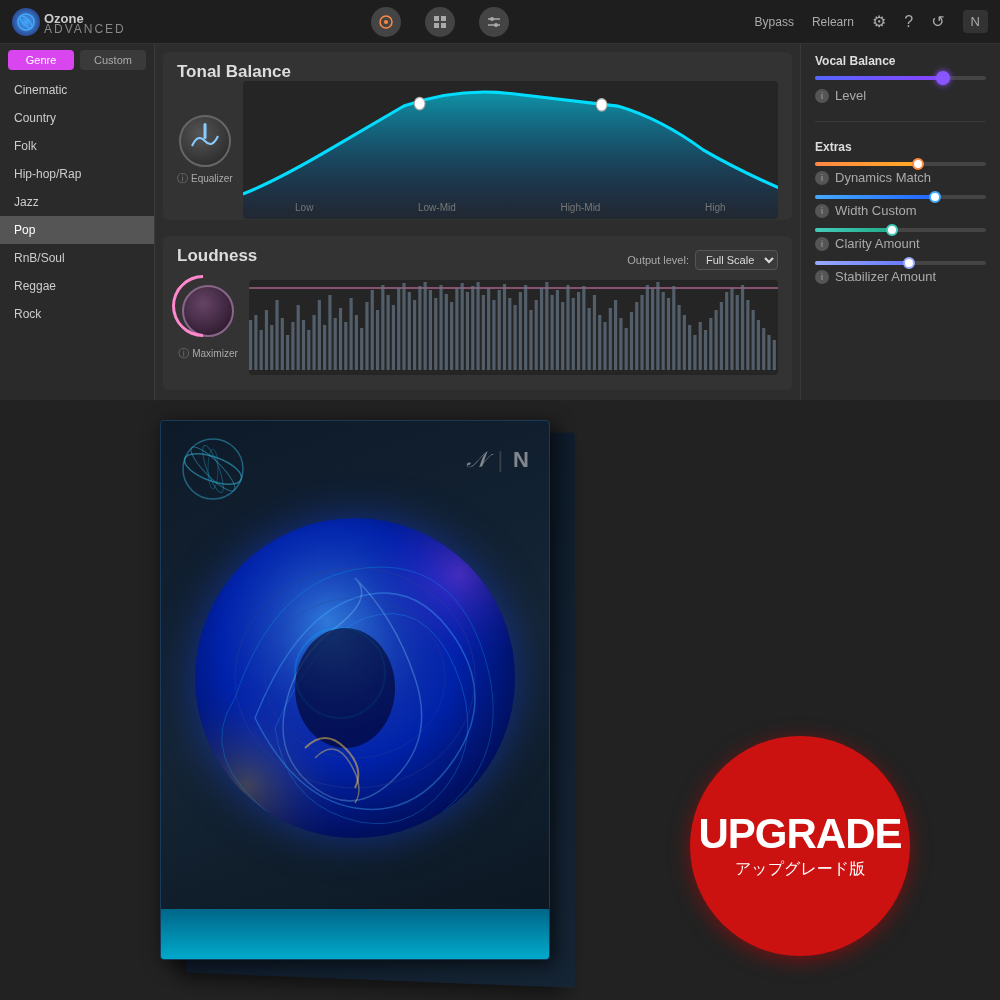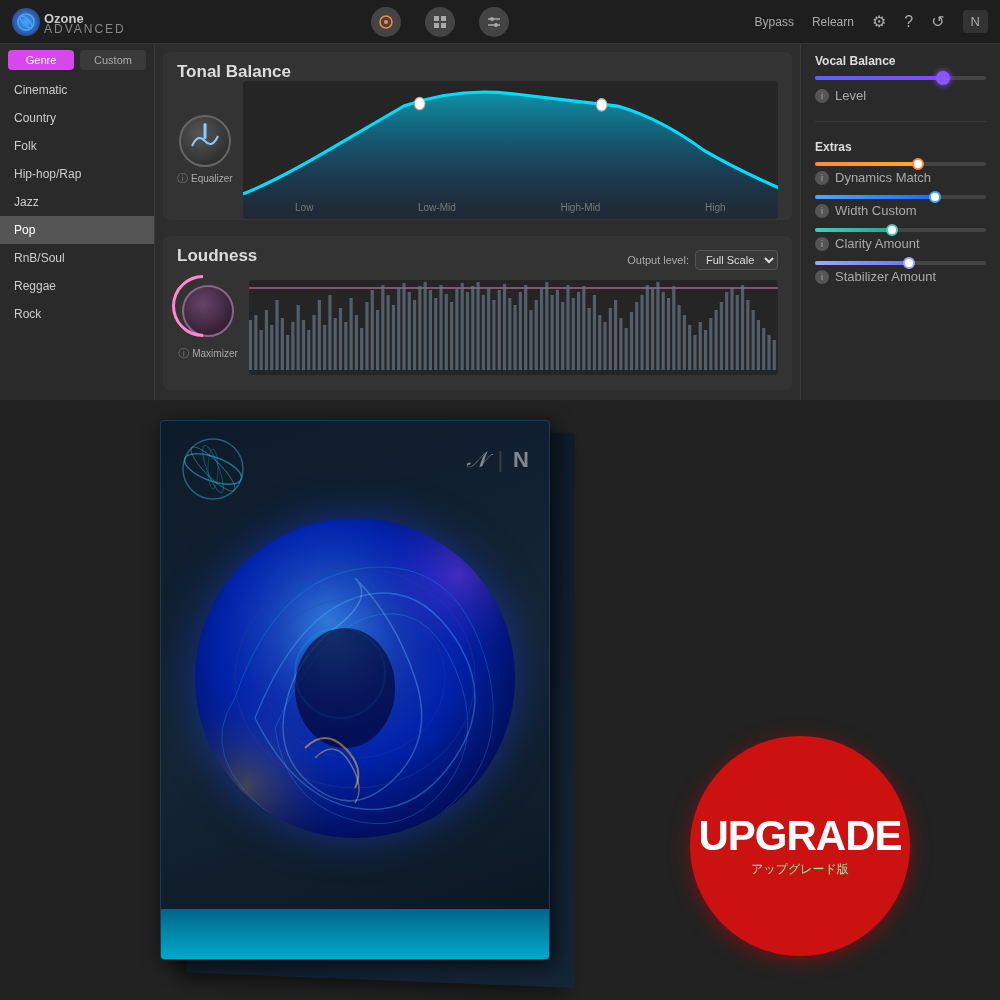--- a/index.html
+++ b/index.html
@@ -427,22 +427,22 @@
       z-index: 20;
     }
     .upgrade-text {
       color: white;
       font-size: 42px;
       font-weight: 900;
       letter-spacing: -1px;
       line-height: 1;
     }
     .upgrade-sub {
-      color: #86efac;
-      font-size: 12px;
+      color: #ffffff;
+      font-size: 16px;
       margin-top: 4px;
     }
 
     
     .bottom-area {
       position: absolute;
       bottom: 0;
       width: 100%;
       height: 600px;
       background: #222;

